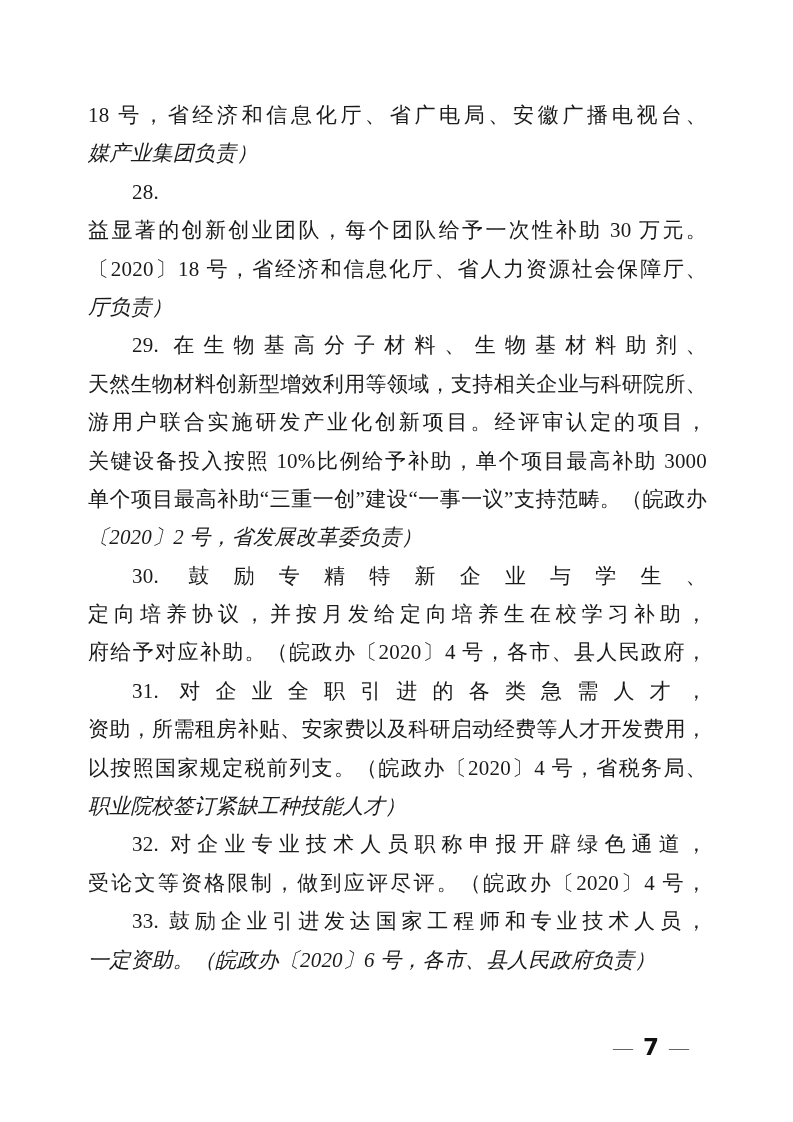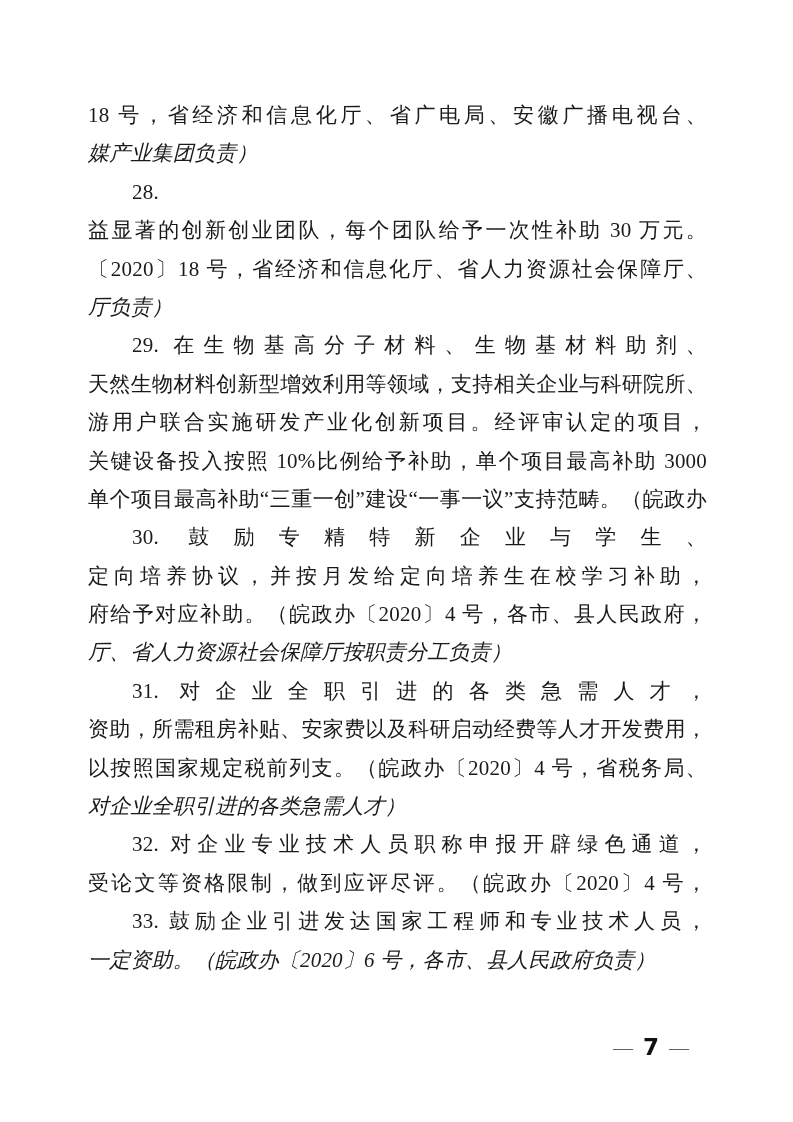--- a/index.html
+++ b/index.html
@@ -81,34 +81,34 @@
       <div class="ln">〔2020〕18 号，省经济和信息化厅、省人力资源社会保障厅、省财政</div>
       <div class="ln end">厅负责）</div>
     </div>
 
     <div class="para">
       <div class="ln indent">29. 在生物基高分子材料、生物基材料助剂、生物基复合材料、</div>
       <div class="ln">天然生物材料创新型增效利用等领域，支持相关企业与科研院所、下</div>
       <div class="ln">游用户联合实施研发产业化创新项目。经评审认定的项目，对研发及</div>
       <div class="ln">关键设备投入按照 10%比例给予补助，单个项目最高补助 3000 万元，</div>
       <div class="ln">单个项目最高补助“三重一创”建设“一事一议”支持范畴。（皖政办</div>
+      <div class="ln end">〔2020〕2 号，省发展改革委负责）</div>
     </div>
 
     <div class="para">
       <div class="ln indent">30. 鼓励专精特新企业与学生、职业院校签订紧缺工种技能人才</div>
       <div class="ln">定向培养协议，并按月发给定向培养生在校学习补助，企业所在地政</div>
       <div class="ln">府给予对应补助。（皖政办〔2020〕4 号，各市、县人民政府，省教育</div>
-      <div class="ln end">厅、省人力资源社会保障厅按职责分工负责）</div>
     </div>
 
     <div class="para">
       <div class="ln indent">31. 对企业全职引进的各类急需人才，按有关规定给予一定经费</div>
       <div class="ln">资助，所需租房补贴、安家费以及科研启动经费等人才开发费用，可</div>
       <div class="ln">以按照国家规定税前列支。（皖政办〔2020〕4 号，省税务局、省人力</div>
-      <div class="ln end">对企业全职引进的各类急需人才）</div>
+      <div class="ln end">职业院校签订紧缺工种技能人才）</div>
     </div>
 
     <div class="para">
       <div class="ln indent">32. 对企业专业技术人员职称申报开辟绿色通道，职称评审可不</div>
       <div class="ln">受论文等资格限制，做到应评尽评。（皖政办〔2020〕4 号，省人力资</div>
     </div>
 
     <div class="para">
       <div class="ln indent">33. 鼓励企业引进发达国家工程师和专业技术人员，各地可给予</div>
       <div class="ln end">一定资助。（皖政办〔2020〕6 号，各市、县人民政府负责）</div>

